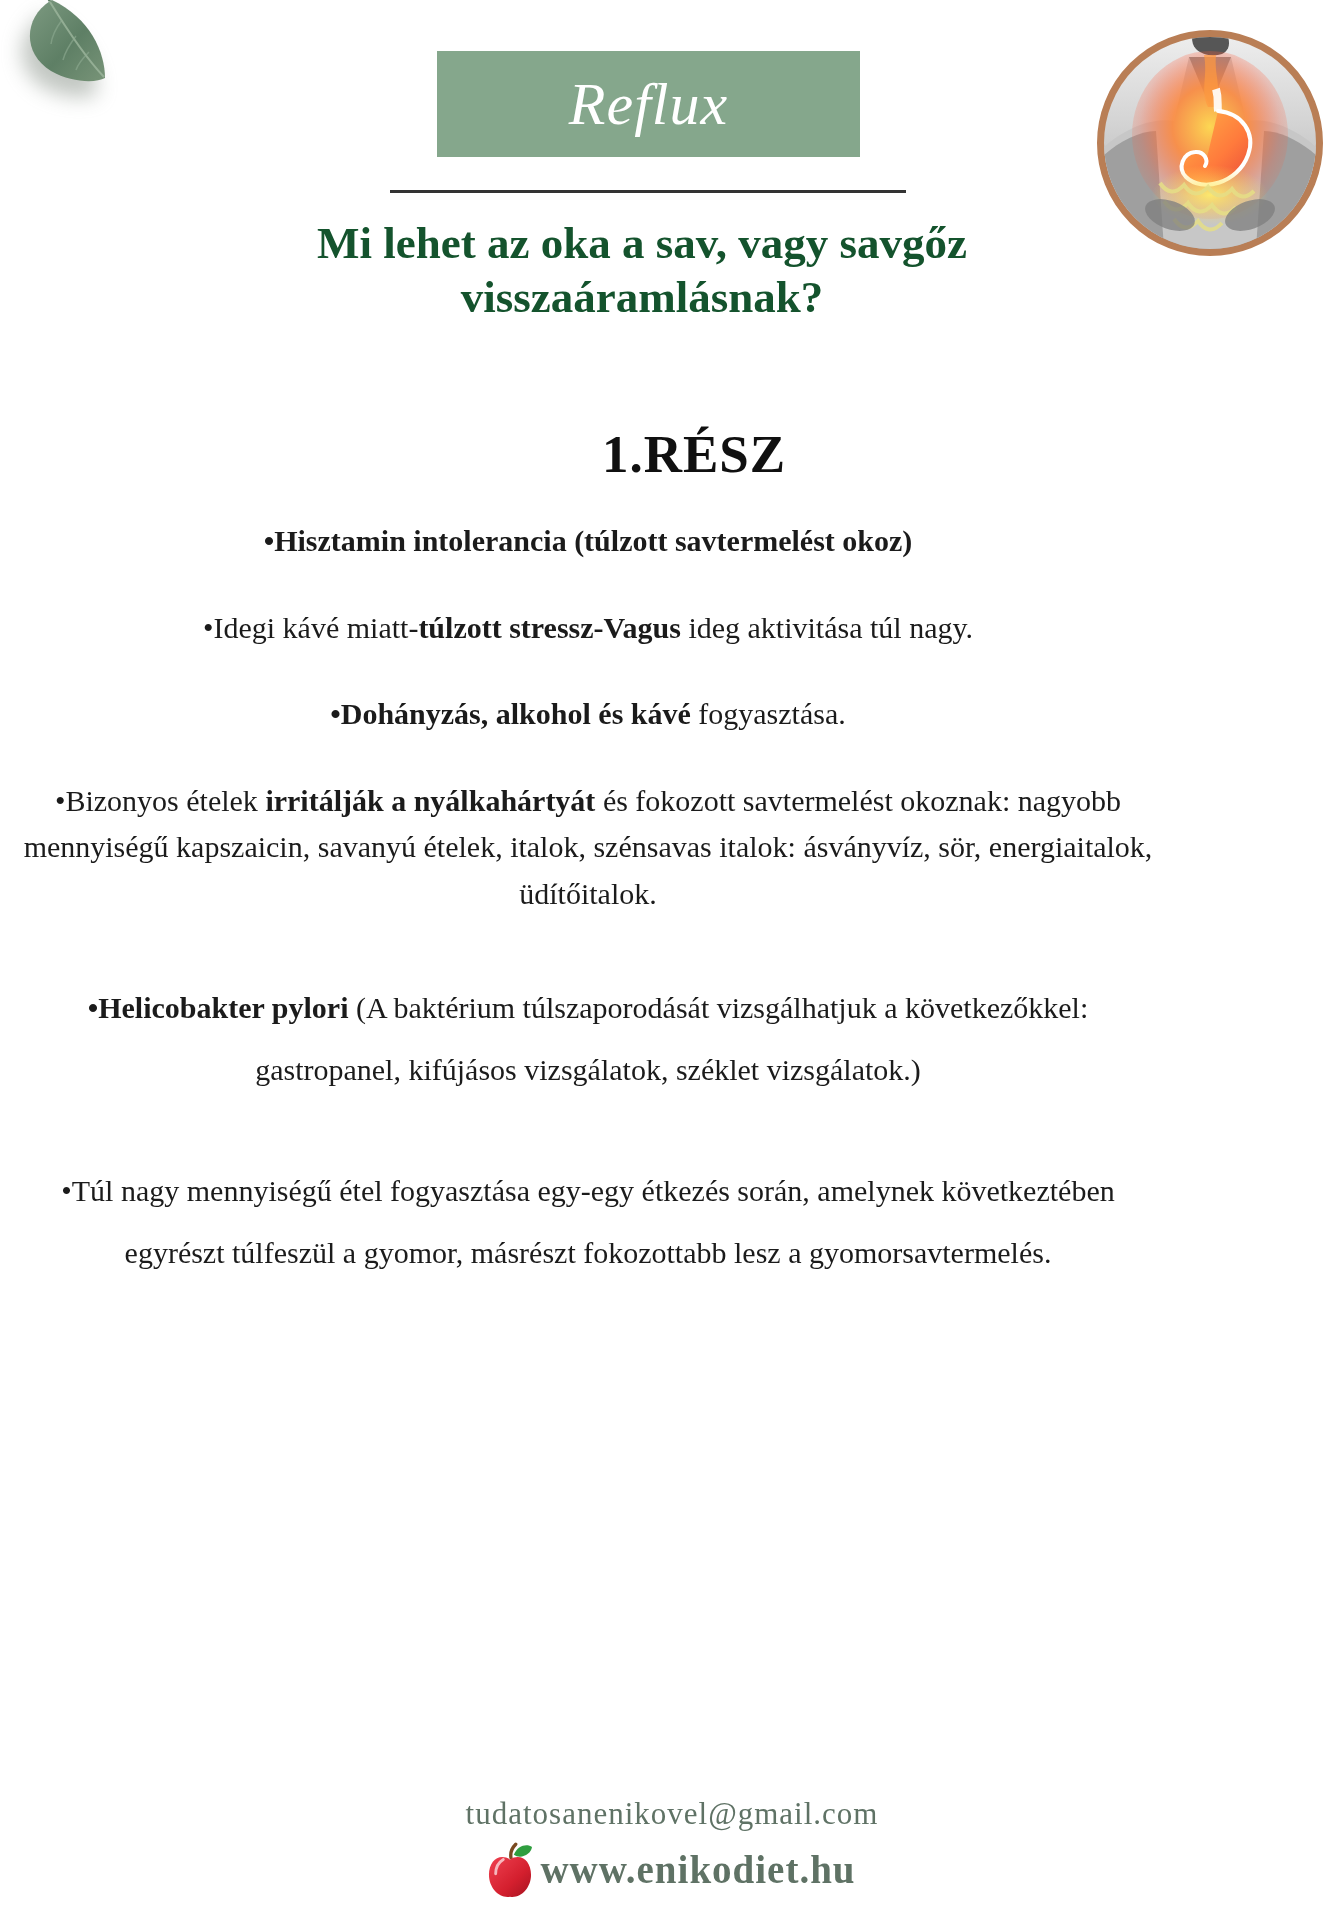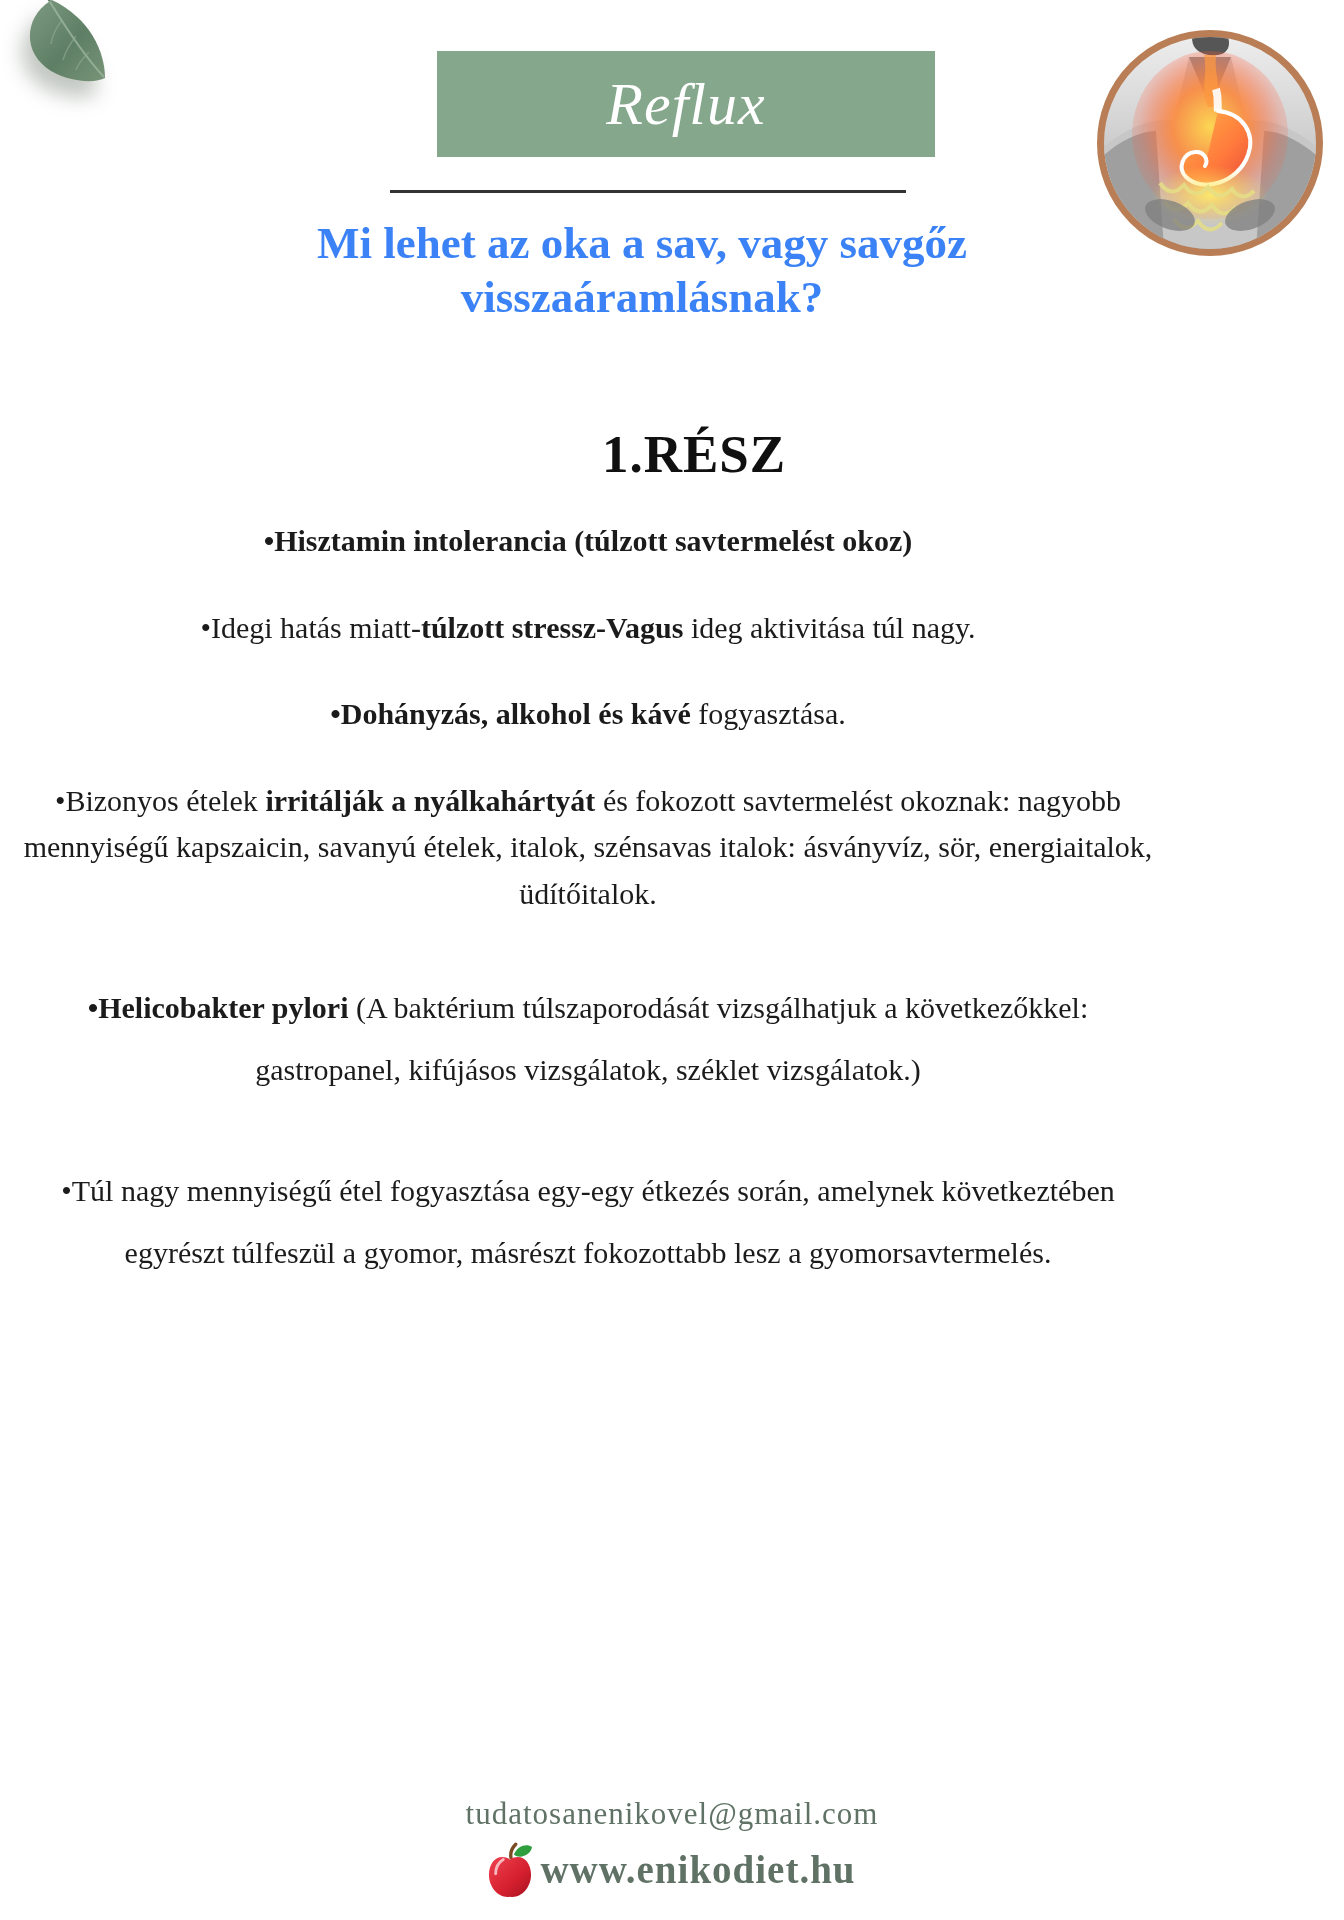--- a/index.html
+++ b/index.html
@@ -8,21 +8,21 @@
     background:#ffffff; overflow:hidden;
     font-family:"Liberation Serif", serif; color:#1b1b1b;
   }
 
   
   .leaf-wrap { position:absolute; left:4px; top:-2px; }
   .leaf-wrap svg { filter: drop-shadow(-8px 16px 10px rgba(120,130,120,0.45)); }
 
   
   .banner {
-    position:absolute; left:437px; top:51px; width:498px; height:106px;
+    position:absolute; left:437px; top:51px; width:423px; height:106px;
     background:#85a78c; display:flex; align-items:center; justify-content:center;
   }
   .banner-title {
     font-style:italic; font-size:60px; color:#ffffff; letter-spacing:1px;
   }
   .banner-underline {
     position:absolute; left:390px; top:190px; width:516px; height:3px; background:#333333;
   }
 
   
@@ -30,21 +30,21 @@
     position:absolute; left:1097px; top:30px; width:226px; height:226px;
     border-radius:50%; border:7px solid #b97e55; box-sizing:border-box; overflow:hidden;
     background:linear-gradient(180deg,#ededed 0%,#d4d4d4 40%,#a8a8a8 100%);
   }
   .photo svg { display:block; }
 
   
   .heading {
     position:absolute; left:152px; top:216px; width:980px;
     text-align:center; font-weight:bold; font-size:45px; line-height:1.2;
-    color:#3b82f6;
+    color:#14532d;
   }
 
   
   .section-title {
     position:absolute; left:40px; top:424px; width:1308px;
     text-align:center; font-size:53px; font-weight:bold; color:#101010; letter-spacing:1px;
   }
 
   
   .bullets {
@@ -137,21 +137,21 @@
       <ellipse cx="146" cy="178" rx="26" ry="14" fill="#7d7d7d" opacity="0.75" transform="rotate(-20 146 178)"></ellipse>
     </svg>
   </div>
 
   <div class="heading">Mi lehet az oka a sav, vagy savgőz visszaáramlásnak?</div>
 
   <div class="section-title">1.RÉSZ</div>
 
   <div class="bullets" id="bullet-list">
       <p class="bullet"><span class="b">•Hisztamin intolerancia (túlzott savtermelést okoz)</span></p>
-      <p class="bullet"><span>•Idegi hatás miatt-</span><span class="b">túlzott stressz-Vagus</span><span> ideg aktivitása túl nagy.</span></p>
+      <p class="bullet"><span>•Idegi kávé miatt-</span><span class="b">túlzott stressz-Vagus</span><span> ideg aktivitása túl nagy.</span></p>
       <p class="bullet"><span class="b">•Dohányzás, alkohol és kávé</span><span> fogyasztása.</span></p>
       <p class="bullet"><span>•Bizonyos ételek </span><span class="b">irritálják a nyálkahártyát</span><span> és fokozott savtermelést okoznak: nagyobb mennyiségű kapszaicin, savanyú ételek, italok, szénsavas italok: ásványvíz, sör, energiaitalok, üdítőitalok.</span></p>
       <p class="bullet loose"><span class="b">•Helicobakter pylori</span><span> (A baktérium túlszaporodását vizsgálhatjuk a következőkkel: gastropanel, kifújásos vizsgálatok, széklet vizsgálatok.)</span></p>
       <p class="bullet loose"><span>•Túl nagy mennyiségű étel fogyasztása egy-egy étkezés során, amelynek következtében egyrészt túlfeszül a gyomor, másrészt fokozottabb lesz a gyomorsavtermelés.</span></p>
     </div>
 
   <div class="footer">
     <div class="footer-email">tudatosanenikovel@gmail.com</div>
     <div class="footer-site-row">
       <span class="apple-wrap">

